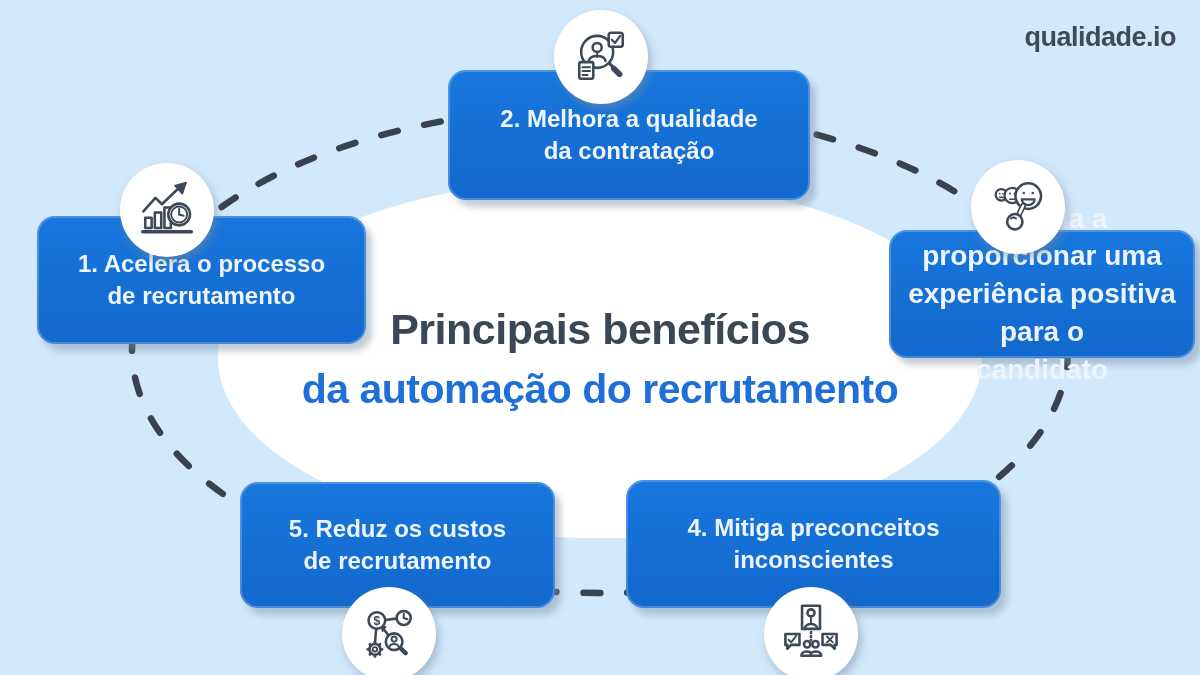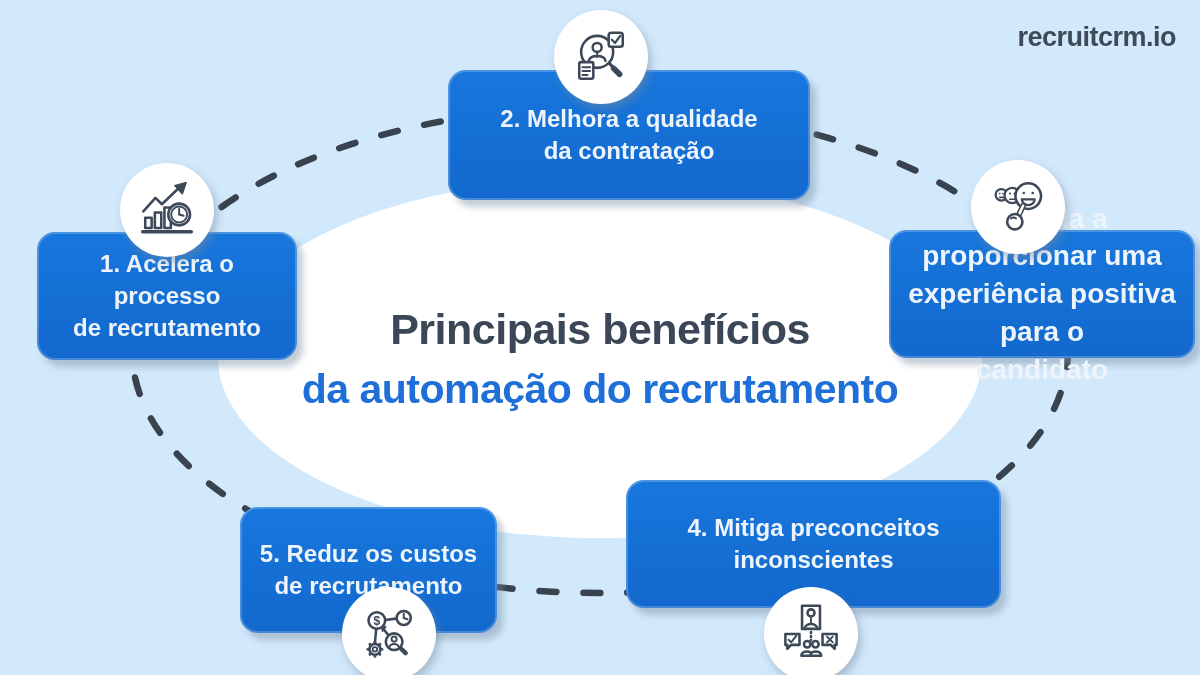--- a/index.html
+++ b/index.html
@@ -86,34 +86,34 @@
 
   <svg class="dash-layer" viewBox="0 0 1200 675">
     <ellipse cx="600" cy="350" rx="468" ry="243" fill="none" stroke="#39434f" stroke-width="6.5" stroke-dasharray="17 27" stroke-linecap="round"></ellipse>
   </svg>
 
   <div class="title-wrap">
     <div class="title-line1">Principais benefícios</div>
     <div class="title-line2">da automação do recrutamento</div>
   </div>
 
-  <div class="benefit-card" style="left:37px; top:232px; width:260px; height:128px;">1. Acelera o processo
+  <div class="benefit-card" style="left:37px; top:216px; width:329px; height:128px;">1. Acelera o processo
 de recrutamento</div>
 
   <div class="benefit-card" style="left:448px; top:70px; width:362px; height:130px;">2. Melhora a qualidade
 da contratação</div>
 
   <div class="benefit-card small-text" style="left:857px; top:230px; width:306px; height:128px;">3. Ajuda a proporcionar uma
 experiência positiva para o
 candidato</div>
 
   <div class="benefit-card" style="left:626px; top:480px; width:375px; height:128px;">4. Mitiga preconceitos
 inconscientes</div>
 
-  <div class="benefit-card" style="left:240px; top:482px; width:257px; height:126px;margin-top:25px;">5. Reduz os custos
+  <div class="benefit-card" style="left:240px; top:482px; width:315px; height:126px;">5. Reduz os custos
 de recrutamento</div>
 
   <div class="icon-circle" style="left:120px; top:163px;">
     <svg viewBox="0 0 100 100">
       <g class="icon-stroke">
         <line x1="12" y1="84" x2="88" y2="84" stroke-width="5.5"></line>
         <rect x="16" y="62" width="10" height="16"></rect>
         <rect x="31" y="54" width="10" height="24"></rect>
         <rect x="46" y="46" width="10" height="32"></rect>
         <polyline points="13,52 32,31 42,41 66,18"></polyline>
@@ -210,15 +210,15 @@
         <circle cx="28" cy="74" r="8.5" fill="#ffffff"></circle>
         <circle cx="28" cy="74" r="3.5" fill="#ffffff" stroke-width="3"></circle>
         <circle cx="58" cy="62" r="13" fill="#ffffff"></circle>
         <circle cx="58" cy="58" r="4" stroke-width="3"></circle>
         <path d="M51,70 c1,-6 13,-6 14,0" stroke-width="3"></path>
         <line x1="68" y1="72" x2="76" y2="80" stroke-width="7"></line>
       </g>
     </svg>
   </div>
 
-  <div class="logo">recruitcrm.io</div>
+  <div class="logo">qualidade.io</div>
 
 </div>
 
 </body></html>

